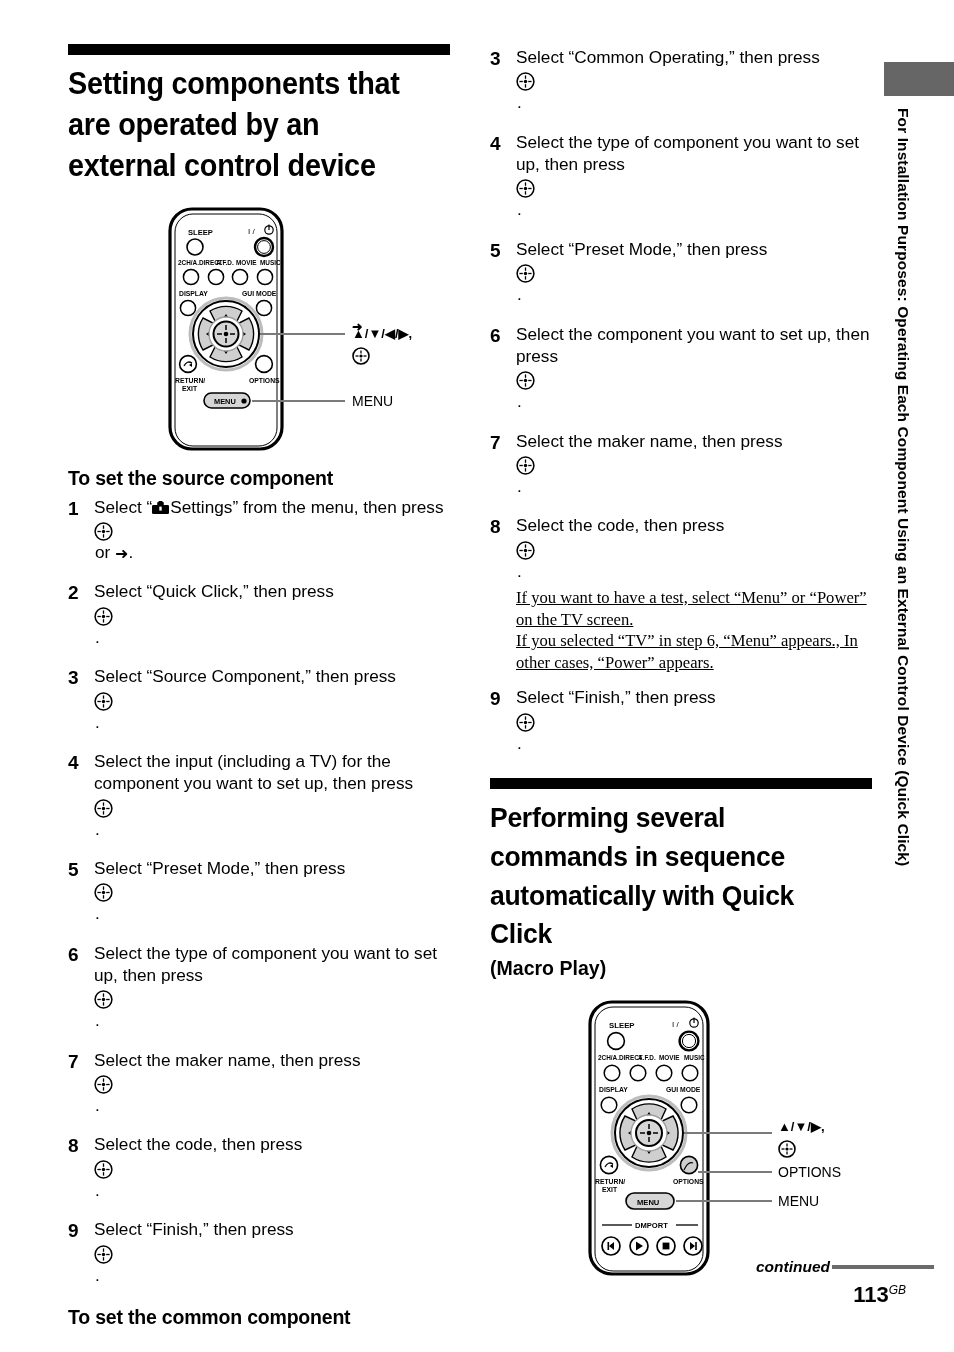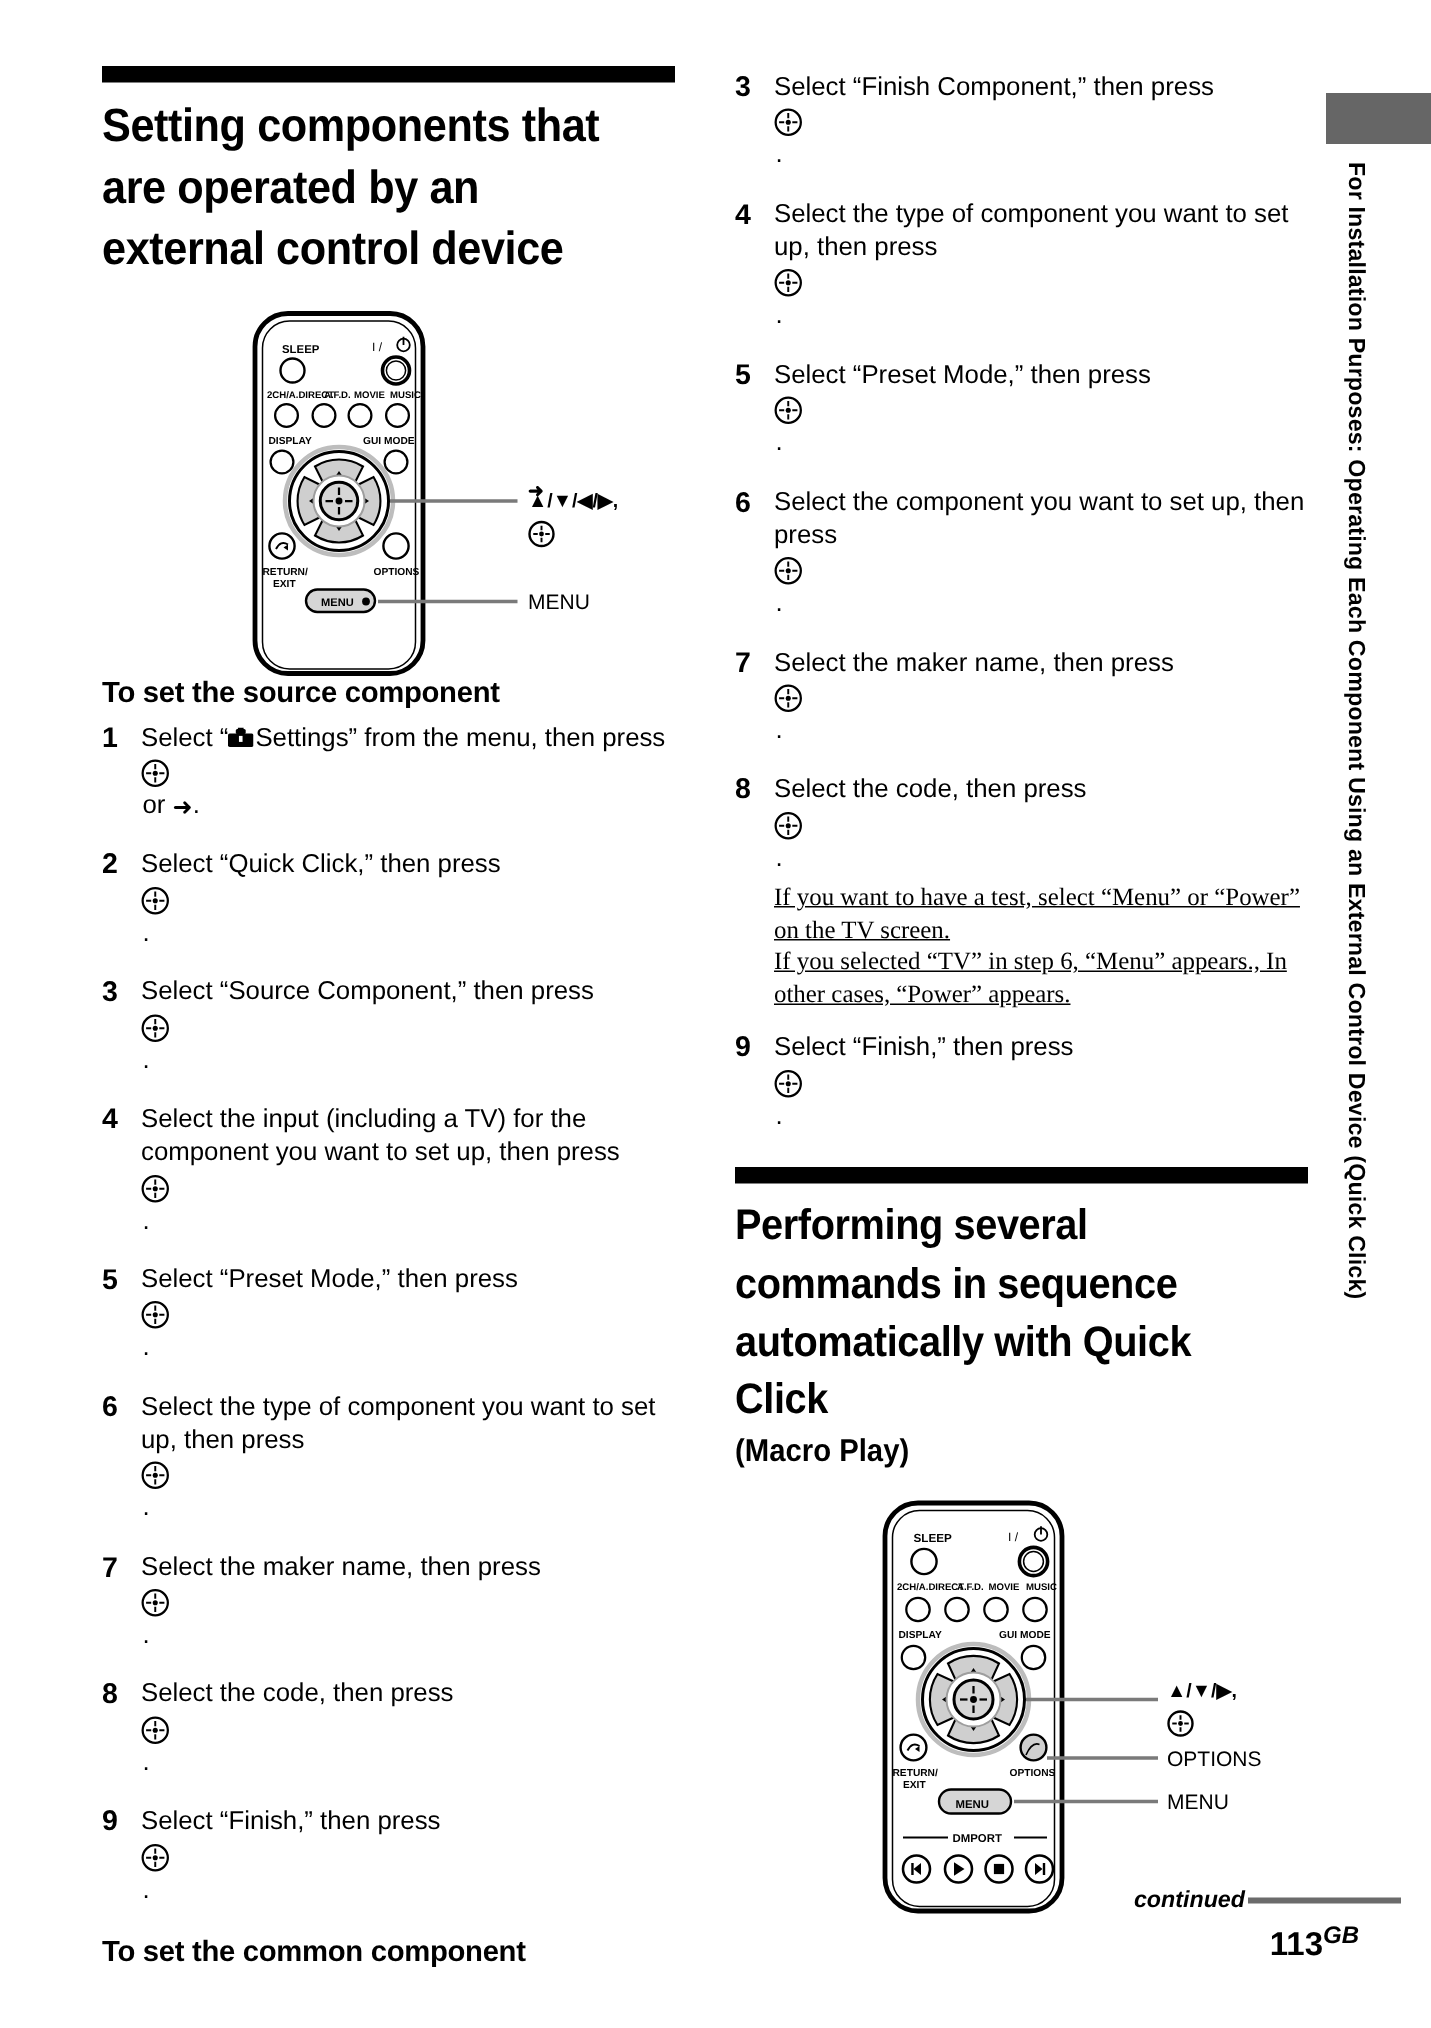--- a/index.html
+++ b/index.html
@@ -156,23 +156,23 @@
   }
   .footer-page {
     position: absolute;
     left: 600px; top: 1282px;
     width: 306px;
     text-align: right;
     font-size: 22px;
     font-weight: bold;
   }
   .footer-page sup {
-    font-size: 16px;
+    font-size: 12px;
     font-style: italic;
-    font-weight: bold;
+    font-weight: normal;
     vertical-align: super;
   }
 </style>
 </head>
 <body>
 
 <div class="page">
 
   <div class="side-tab"></div>
   <div class="side-vertical-title">For Installation Purposes: Operating Each Component Using an External Control Device (Quick Click)</div>
@@ -257,21 +257,21 @@
             <line x1="9" y1="11.5" x2="9" y2="14.5"></line>
             <line x1="3.5" y1="9" x2="6.5" y2="9"></line>
             <line x1="11.5" y1="9" x2="14.5" y2="9"></line>
           </g>
           <circle cx="9" cy="9" r="1.6" fill="#000"></circle>
         </g>
         <text x="192" y="205" font-family="Liberation Sans, sans-serif" font-size="14">MENU</text>
       </svg>
     </div>
 
-    <h2 class="section" style="">To set the source component</h2>
+    <h2 class="section" style="margin-top:16px;">To set the source component</h2>
 
     <div class="steps">
 
       <div class="step">
         <div class="step-num">1</div>
         <div class="step-body">
           <span>Select “</span><span class="ic-toolbox"><svg width="17" height="13" viewBox="0 0 17 13">
                 <rect x="0" y="4" width="17" height="9" rx="1.2" fill="#000"></rect>
                 <rect x="5.2" y="1" width="6.6" height="3.4" rx="1" fill="#000"></rect>
                 <rect x="6.6" y="0" width="3.8" height="2" fill="#000"></rect>
@@ -422,21 +422,21 @@
 
   </div>
 
   <div class="col-right">
 
     <div class="steps">
 
       <div class="step">
         <div class="step-num">3</div>
         <div class="step-body">
-          <span>Select “Finish Component,” then press </span><span class="ic-enter"><svg width="19" height="19" viewBox="0 0 19 19">
+          <span>Select “Common Operating,” then press </span><span class="ic-enter"><svg width="19" height="19" viewBox="0 0 19 19">
                 <circle cx="9.5" cy="9.5" r="8.4" fill="#fff" stroke="#000" stroke-width="1.5"></circle>
                 <g stroke="#000" stroke-width="1.3">
                   <line x1="9.5" y1="3.4" x2="9.5" y2="6.8"></line>
                   <line x1="9.5" y1="12.2" x2="9.5" y2="15.6"></line>
                   <line x1="3.4" y1="9.5" x2="6.8" y2="9.5"></line>
                   <line x1="12.2" y1="9.5" x2="15.6" y2="9.5"></line>
                 </g>
                 <circle cx="9.5" cy="9.5" r="1.7" fill="#000"></circle>
               </svg></span><span> .</span>
         </div>

